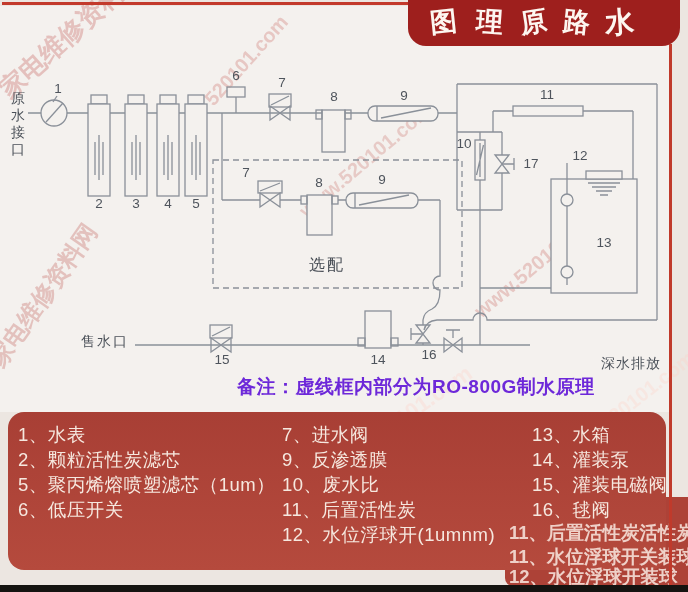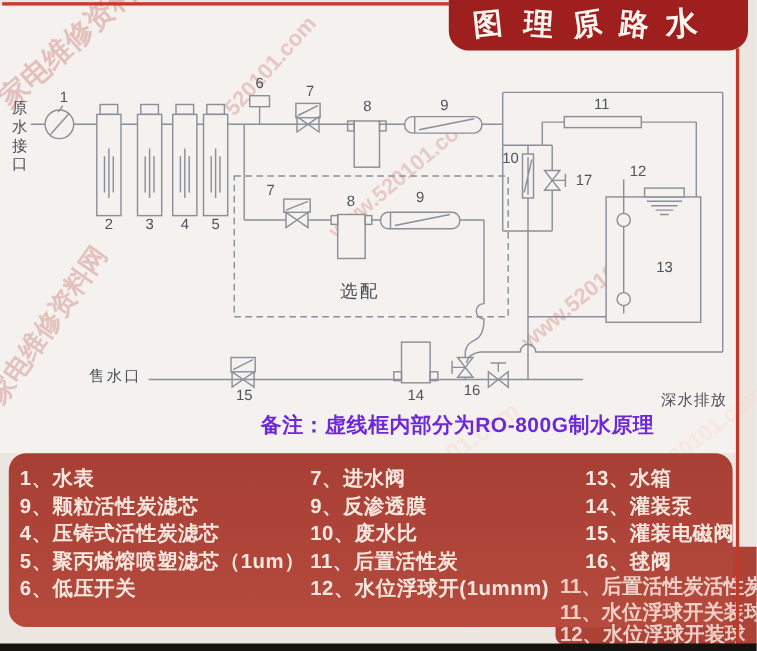--- a/index.html
+++ b/index.html
@@ -27,21 +27,21 @@
 
   .lbl{position:absolute;z-index:2;color:#4a5058;font-size:14px;letter-spacing:2px;}
   .lbl-vert{width:17px;line-height:17px;word-break:break-all;letter-spacing:0;}
   .note{position:absolute;z-index:2;color:#6d28d9;font-size:19px;letter-spacing:0.5px;font-weight:bold;}
 
   .legend{position:absolute;left:8px;top:412px;width:658px;height:158px;z-index:3;
           background:linear-gradient(#a83f35,#b54a3d);border-radius:16px;}
   .ghostbox{position:absolute;left:505px;top:497px;width:183px;height:89px;z-index:3;
             background:#ad4237;border-radius:0 0 0 8px;}
   .lcol{position:absolute;top:10px;}
-  .lcol div{height:25px;line-height:25px;font-size:18.5px;font-weight:bold;color:#f6e8df;
+  .lcol div{height:25px;line-height:25px;font-size:18.5px;font-weight:normal;color:#f6e8df;
             letter-spacing:0.5px;white-space:nowrap;}
   .c1{left:10px;} .c2{left:274px;} .c3{left:504px;margin-left:20px;}
   .ghostline{position:absolute;z-index:4;font-size:18.5px;font-weight:bold;white-space:nowrap;
              color:rgba(247,228,220,0.88);}
 </style>
 </head>
 <body>
 
 <div class="page">
 
@@ -211,22 +211,21 @@
 
   <div class="lbl lbl-vert" style="left:11px;top:90px;">原水接口</div>
   <div class="lbl" style="left:81px;top:333px;">售水口</div>
   <div class="lbl" style="left:601px;top:355px;letter-spacing:1px;">深水排放</div>
   <div class="note" style="left:237px;top:374px;">备注：虚线框内部分为RO-800G制水原理</div>
 
   <div class="ghostbox"></div>
   <div class="legend">
     <div class="lcol c1">
       <div>1、水表</div>
-      <div>9、颗粒活性炭滤芯</div>
-      <div>4、压铸式活性炭滤芯</div>
+      <div>2、颗粒活性炭滤芯</div>
       <div>5、聚丙烯熔喷塑滤芯（1um）</div>
       <div>6、低压开关</div>
     </div>
     <div class="lcol c2">
       <div>7、进水阀</div>
       <div>9、反渗透膜</div>
       <div>10、废水比</div>
       <div>11、后置活性炭</div>
       <div>12、水位浮球开(1umnm)</div>
     </div>

